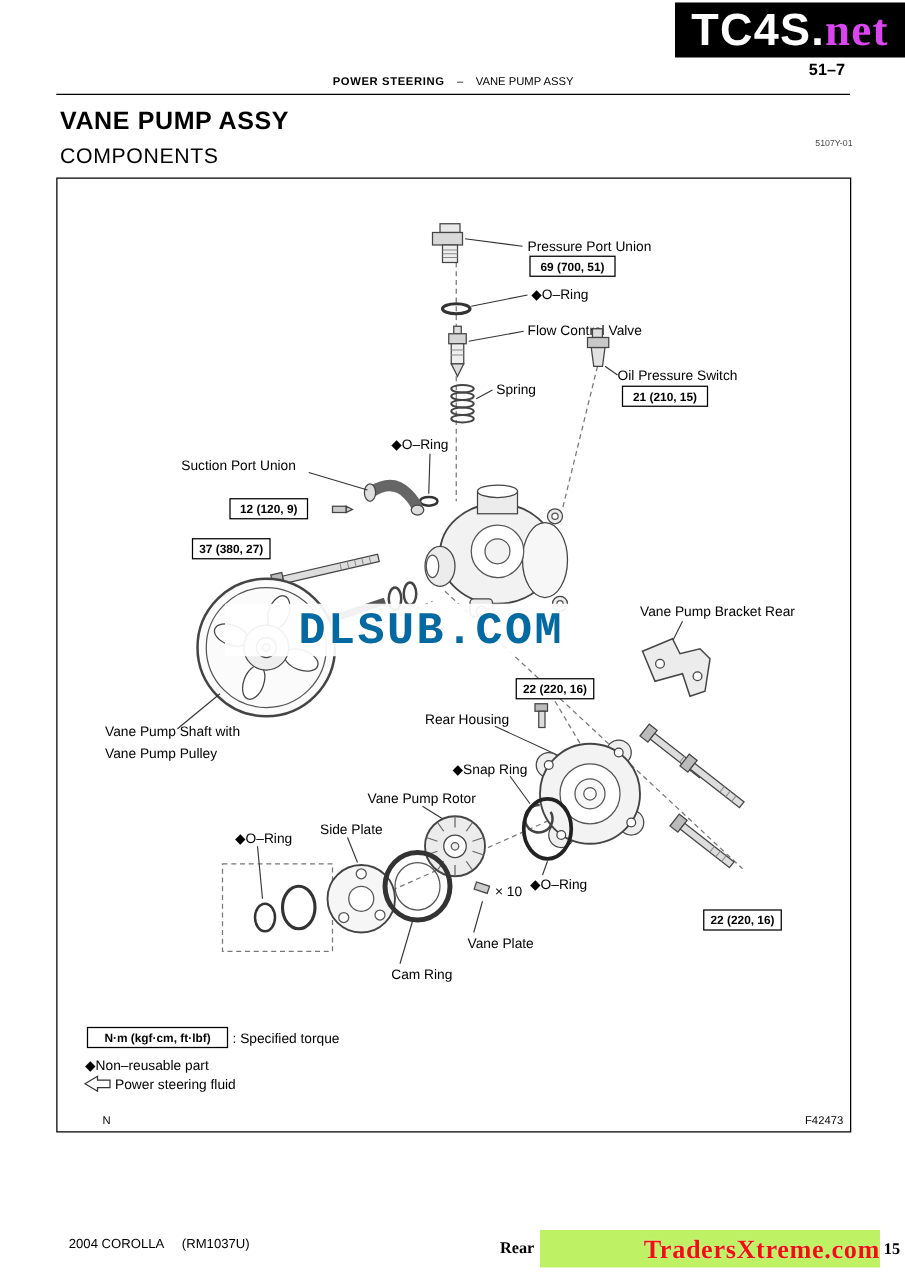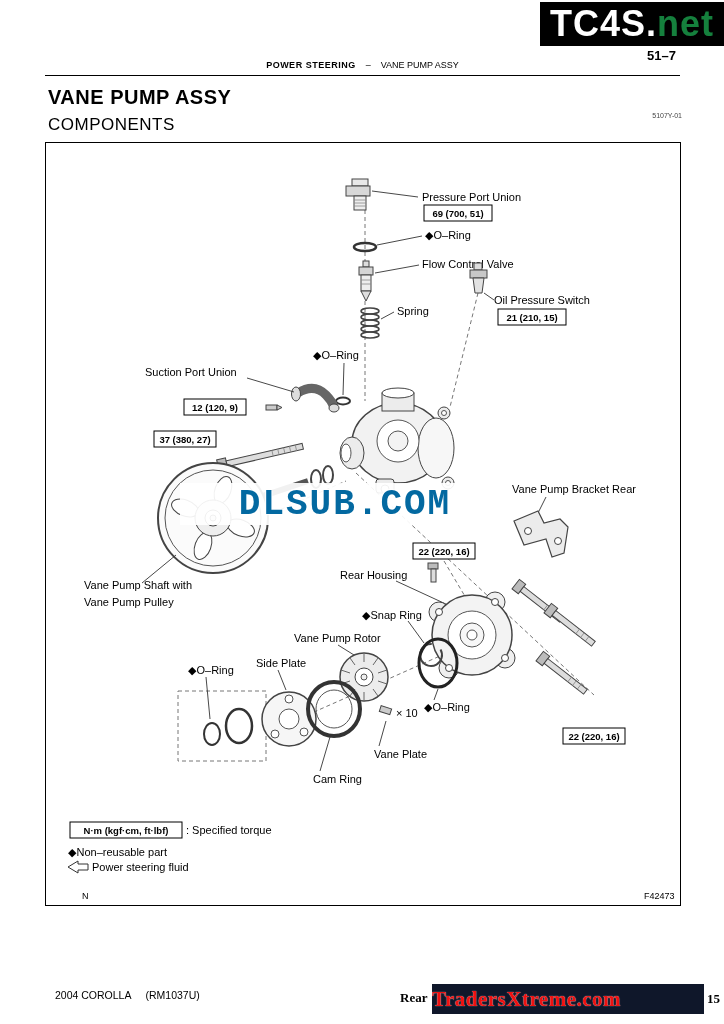--- a/index.html
+++ b/index.html
@@ -12,21 +12,21 @@
   }
   .page { position:relative; width:724px; height:1024px; background:#fff; overflow:hidden; }
 
   
   .logo {
     position:absolute; top:2px; left:540px; width:184px; height:44px;
     background:#000; color:#fff;
     display:flex; align-items:center; justify-content:center;
     font-weight:bold; font-size:36px; letter-spacing:1px;
   }
-  .logo .suffix { color:#15803d; }
+  .logo .suffix { color:#d946ef;font-family:Liberation Serif, serif; }
 
   .page-num { position:absolute; top:48px; right:48px; font-weight:bold; font-size:13px; }
 
   .runhead {
     position:absolute; top:60px; left:45px; width:635px; height:16px;
     border-bottom:1.5px solid #000;
     text-align:center; font-size:9px;
   }
   .runhead .sec { font-weight:bold; letter-spacing:0.5px; }
   .runhead .sep { margin:0 10px; }
@@ -60,21 +60,21 @@
 
   .footer-model { position:absolute; left:55px; top:958px; font-size:10.5px;margin-top:31px; }
   .footer-model .code { margin-left:14px; }
 
   .partial-left {
     position:absolute; left:400px; top:990px;
     font-family:"Liberation Serif", serif; font-weight:bold; font-size:13px;
   }
   .bottom-bar {
     position:absolute; left:432px; top:984px; width:272px; height:30px;
-    background:#0f172a; display:flex; align-items:center; justify-content:flex-start;
+    background:#bef264; display:flex; align-items:center; justify-content:flex-end;
   }
   .bottom-bar .wm {
     color:#ee1111; font-family:"Liberation Serif", serif; font-weight:bold;
     font-size:21px; letter-spacing:0.5px;
     text-shadow:0 0 1px #fff;
   }
   .partial-right {
     position:absolute; left:707px; top:991px;
     font-family:Liberation Serif, serif; font-weight:bold; font-size:13px;
   }

